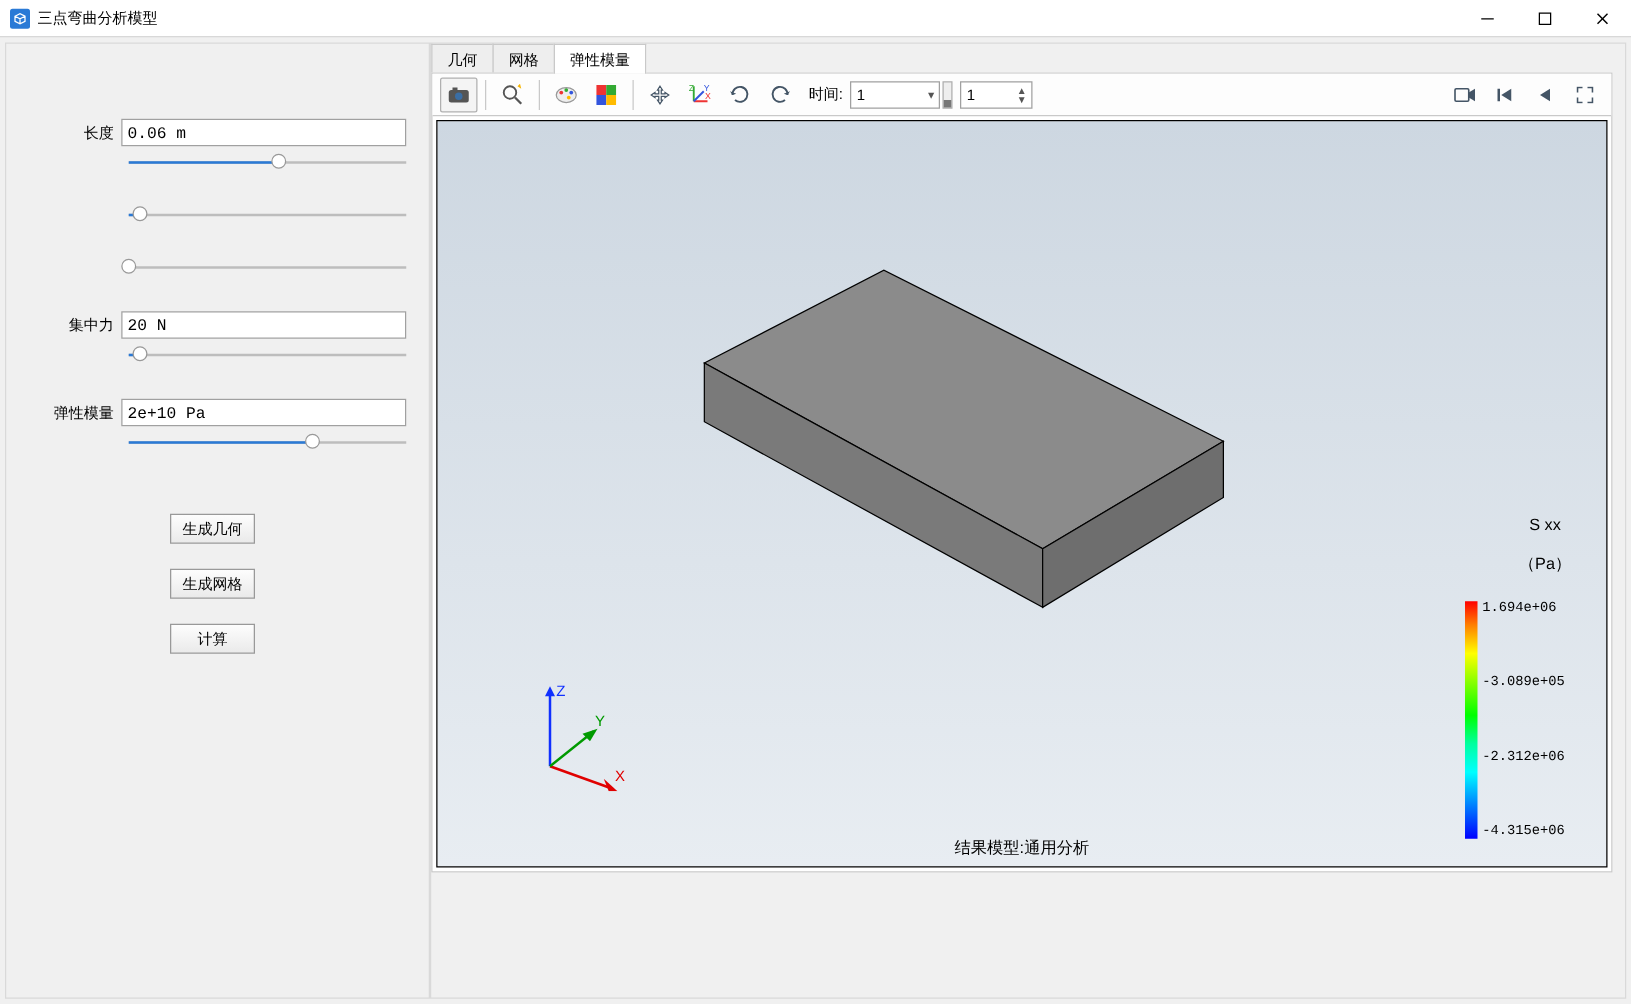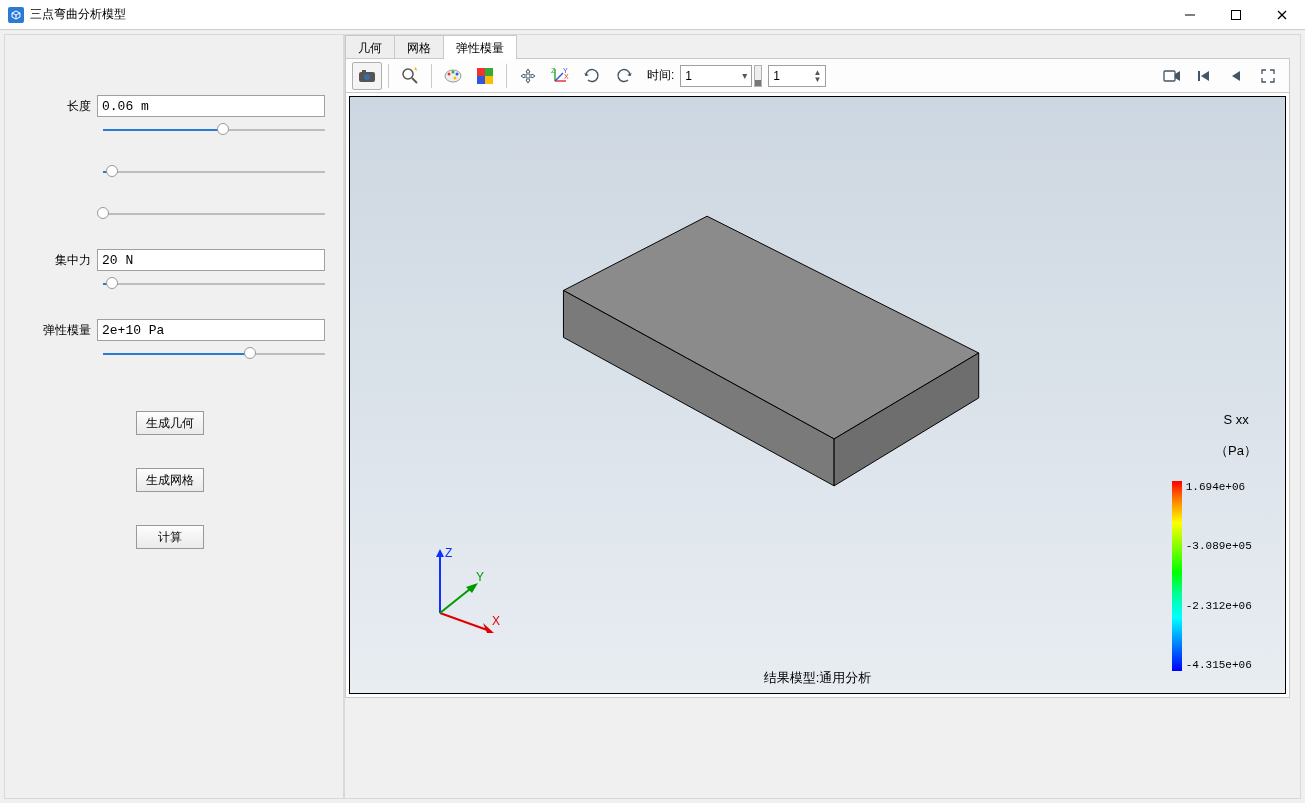--- a/index.html
+++ b/index.html
@@ -89,21 +89,21 @@
     position:absolute; top:0;
     width:12px; height:12px;
     border-radius:50%;
     background:#fff;
     border:1px solid #999;
     transform:translateX(-50%);
   }
   .btn-col {
     margin-top: 50px;
     display:flex; flex-direction:column; align-items:center;
-    gap: 33px;
+    gap: 20px;
     justify-content: flex-end;
   }
   .action-btn {
     min-width: 68px;
     height: 24px;
     border:1px solid #999;
     background: linear-gradient(#fdfdfd,#eaeaea);
     font-size:12px;
     padding: 0 8px;
     cursor:pointer;

